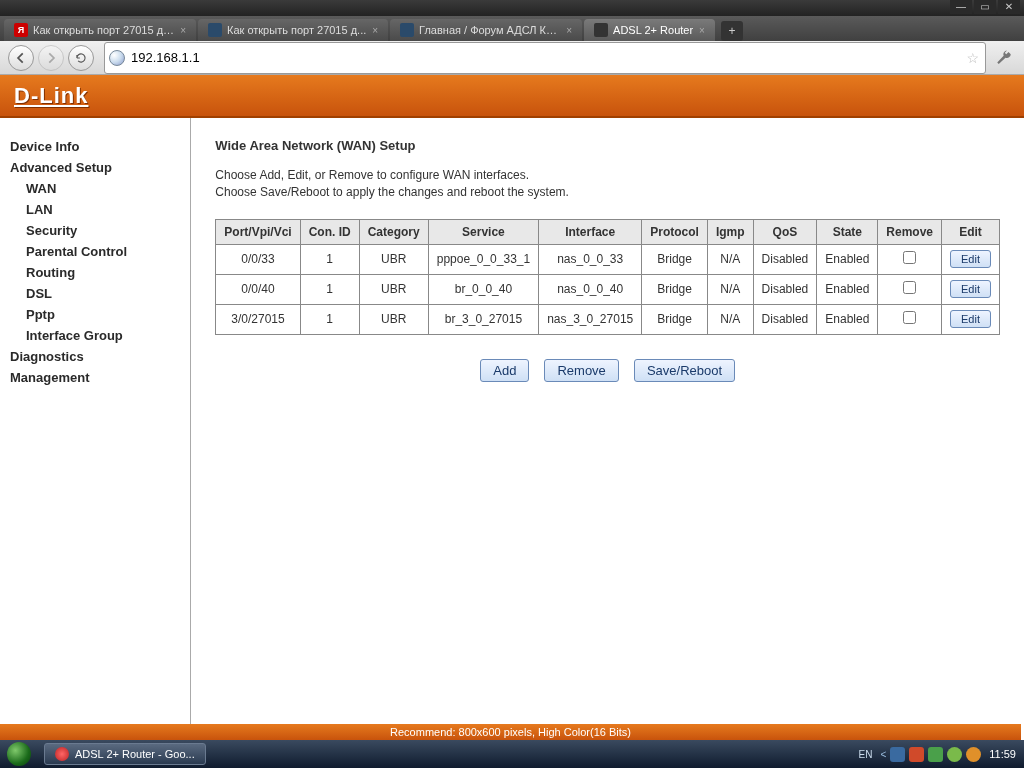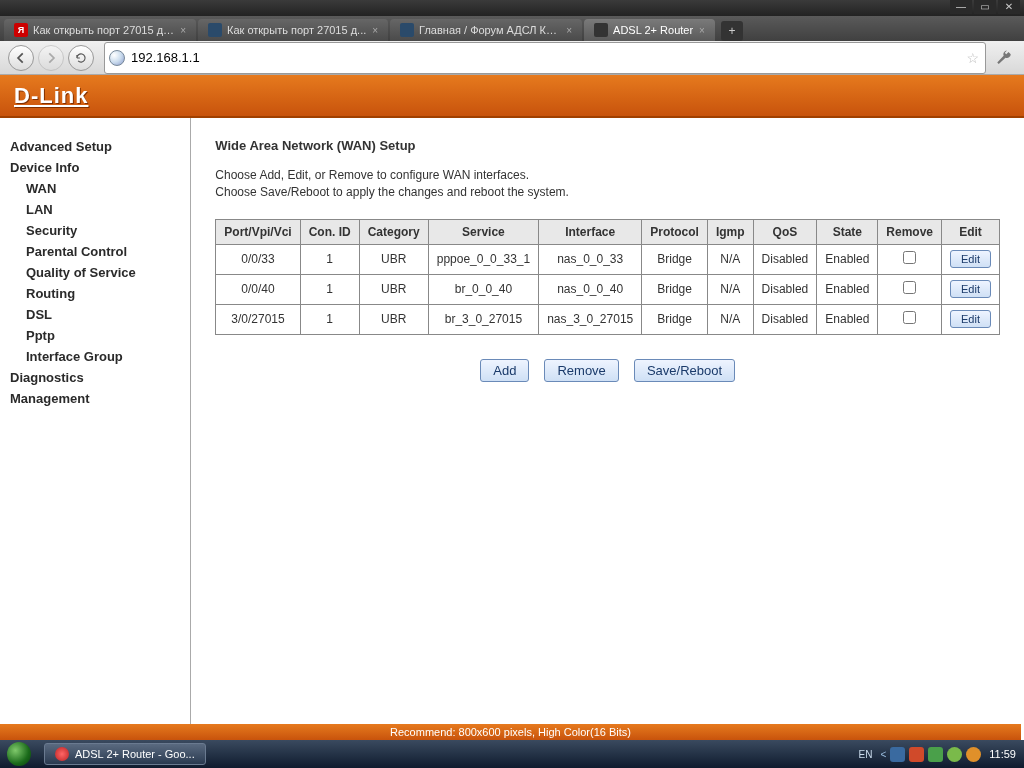--- a/index.html
+++ b/index.html
@@ -125,27 +125,26 @@
       </svg>
   </div>
 </div>
 
 <div class="router-page">
   <div class="brand-bar">
     <span class="logo">D-Link</span>
   </div>
   <div class="router-body">
     <div class="sidebar">
+      <div class="top-item">Device Info</div>
       <div class="top-item">Advanced Setup</div>
-      <div class="top-item">Device Info</div>
       <div class="sub-item">WAN</div>
       <div class="sub-item">LAN</div>
       <div class="sub-item">Security</div>
       <div class="sub-item">Parental Control</div>
-      <div class="sub-item">Quality of Service</div>
       <div class="sub-item">Routing</div>
       <div class="sub-item">DSL</div>
       <div class="sub-item">Pptp</div>
       <div class="sub-item">Interface Group</div>
       <div class="top-item">Diagnostics</div>
       <div class="top-item">Management</div>
     </div>
     <div class="main">
       <h2>Wide Area Network (WAN) Setup</h2>
       <div class="desc">

